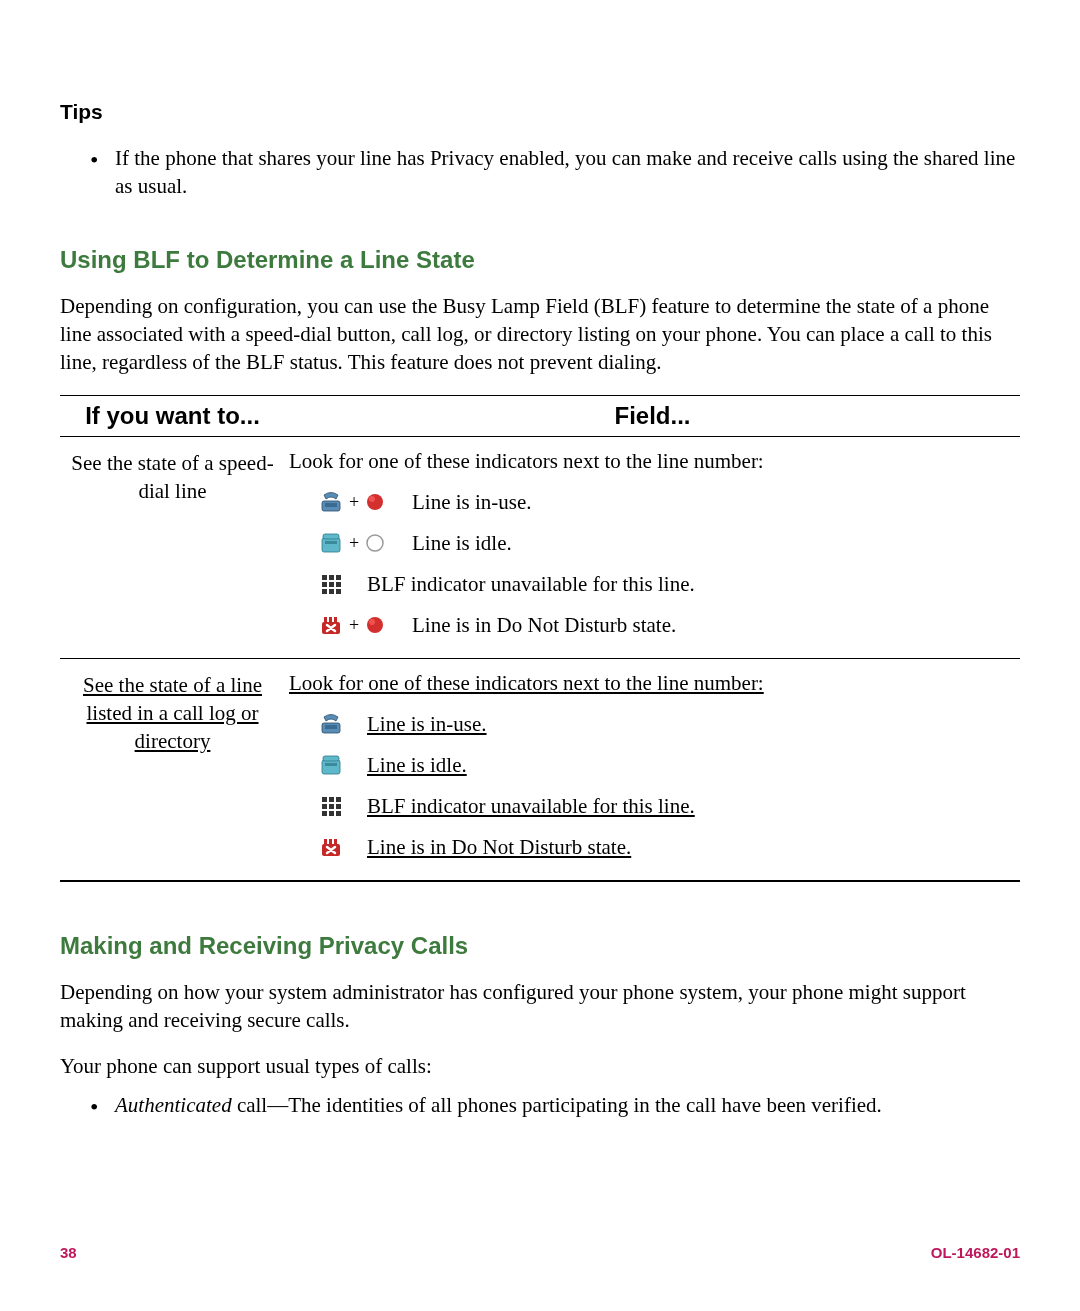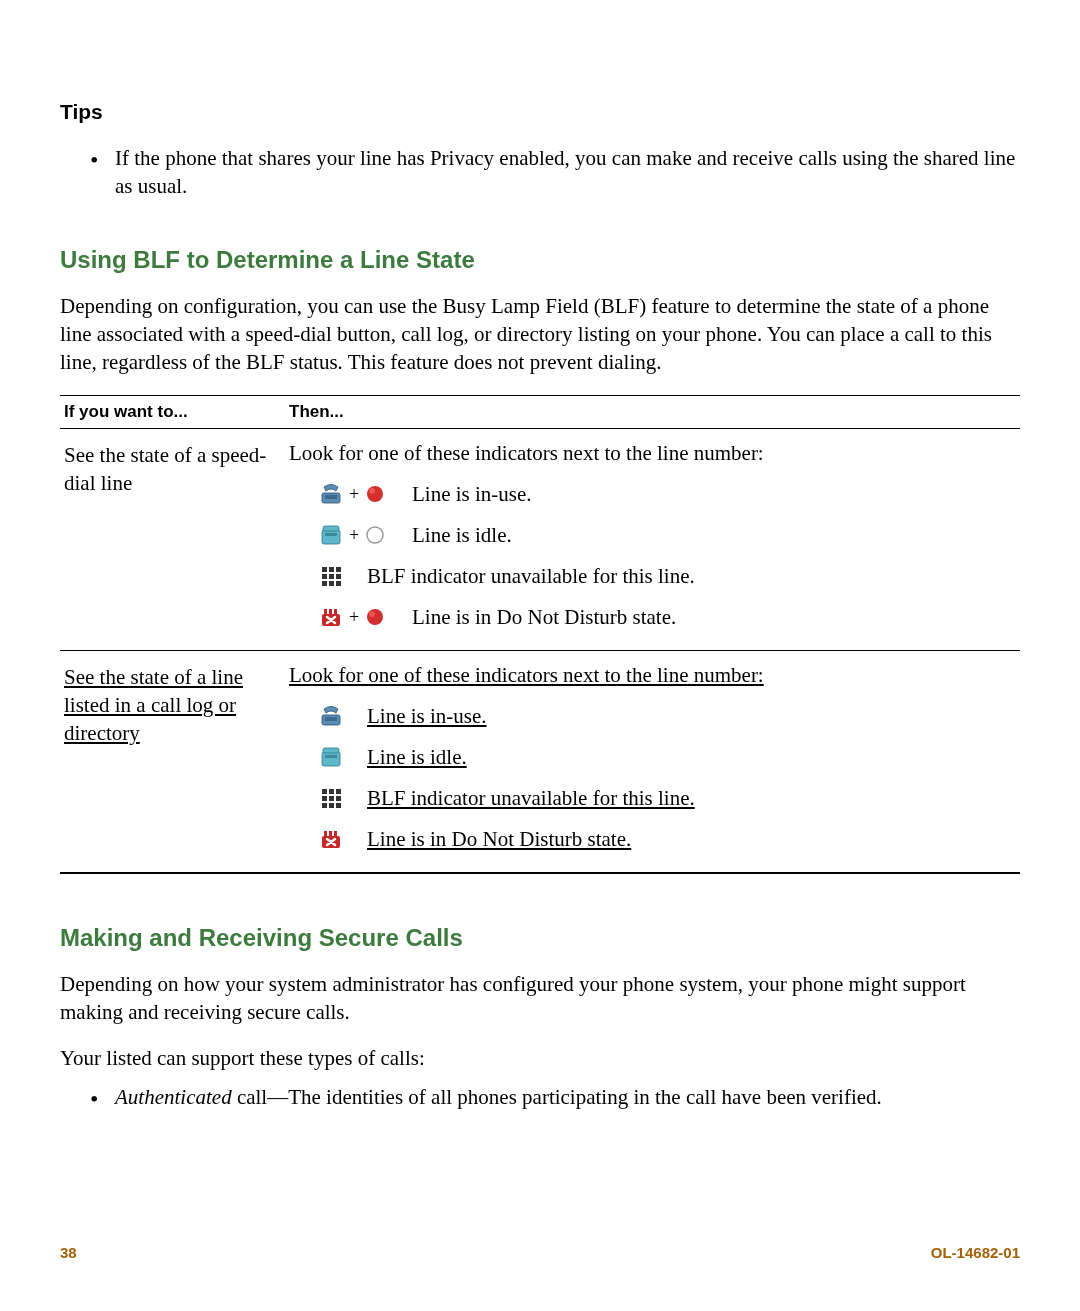--- a/index.html
+++ b/index.html
@@ -49,38 +49,39 @@
       margin-bottom: 18px;
     }
     .blf-table {
       width: 100%;
       border-collapse: collapse;
       margin-bottom: 50px;
     }
     .blf-table th {
       font-family: Arial, Helvetica, sans-serif;
       font-weight: bold;
-      font-size: 17px;
-      text-align: left;
+      font-size: 24px;
+      text-align: center;
       padding: 6px 4px;
       border-top: 1.5px solid #000;
       border-bottom: 1.5px solid #000;
     }
     .blf-table td {
       vertical-align: top;
       padding: 12px 4px 20px 4px;
       border-bottom: 1px solid #000;
     }
     .blf-table tr:last-child td {
       border-bottom: 2px solid #000;
       text-decoration: underline;
     }
     .left-col {
       width: 225px;
       line-height: 1.35;
+      text-align: center;
     }
     .indicator-row {
       display: flex;
       align-items: center;
       margin-top: 16px;
       padding-left: 30px;
     }
     .indicator-text {
       margin-left: 18px;
     }
@@ -102,21 +103,21 @@
     .footer {
       position: absolute;
       bottom: 50px;
       left: 60px;
       right: 60px;
       display: flex;
       justify-content: space-between;
       font-family: Arial, Helvetica, sans-serif;
       font-weight: bold;
       font-size: 15px;
-      color: #a16207;
+      color: #be185d;
     }
   </style>
 </head>
 <body>
 
 <svg width="0" height="0" style="position:absolute">
   <defs>
     <g id="icon-phone-offhook">
       <rect x="2" y="10" width="18" height="10" rx="2" fill="#5a8db5" stroke="#2a4d6b" stroke-width="0.8"></rect>
       <rect x="5" y="12" width="12" height="4" fill="#3a6a8f"></rect>
@@ -160,21 +161,21 @@
   <li>If the phone that shares your line has Privacy enabled, you can make and receive calls using the shared line as usual.</li>
 </ul>
 
 <h2 class="section-heading">Using BLF to Determine a Line State</h2>
 <p class="body-text">Depending on configuration, you can use the Busy Lamp Field (BLF) feature to determine the state of a phone line associated with a speed-dial button, call log, or directory listing on your phone. You can place a call to this line, regardless of the BLF status. This feature does not prevent dialing.</p>
 
 <table class="blf-table">
   <thead>
     <tr>
       <th>If you want to...</th>
-      <th>Then...</th>
+      <th>Field...</th>
     </tr>
   </thead>
   <tbody id="blf-tbody">
       <tr>
         <td class="left-col">See the state of a speed-dial line</td>
         <td>
           <div>Look for one of these indicators next to the line number:</div>
           <div class="indicator-row">
             <span class="icon-wrap">
               <svg width="24" height="22" viewBox="0 0 22 22">
@@ -255,23 +256,23 @@
                 <use href="#icon-dnd"></use>
               </svg>
             </span>
             <span class="indicator-text">Line is in Do Not Disturb state.</span>
           </div>
         </td>
       </tr>
     </tbody>
 </table>
 
-<h2 class="section-heading">Making and Receiving Secure Calls</h2>
+<h2 class="section-heading">Making and Receiving Privacy Calls</h2>
 <p class="body-text">Depending on how your system administrator has configured your phone system, your phone might support making and receiving secure calls.</p>
-<p class="body-text" style="margin-bottom:10px">Your listed can support these types of calls:</p>
+<p class="body-text" style="margin-bottom:10px">Your phone can support usual types of calls:</p>
 <ul class="bullet-list">
   <li>
     <span class="italic">Authenticated</span><span> call—The identities of all phones participating in the call have been verified.</span>
   </li>
 </ul>
 
 <div class="footer">
   <span>38</span>
   <span>OL-14682-01</span>
 </div>

